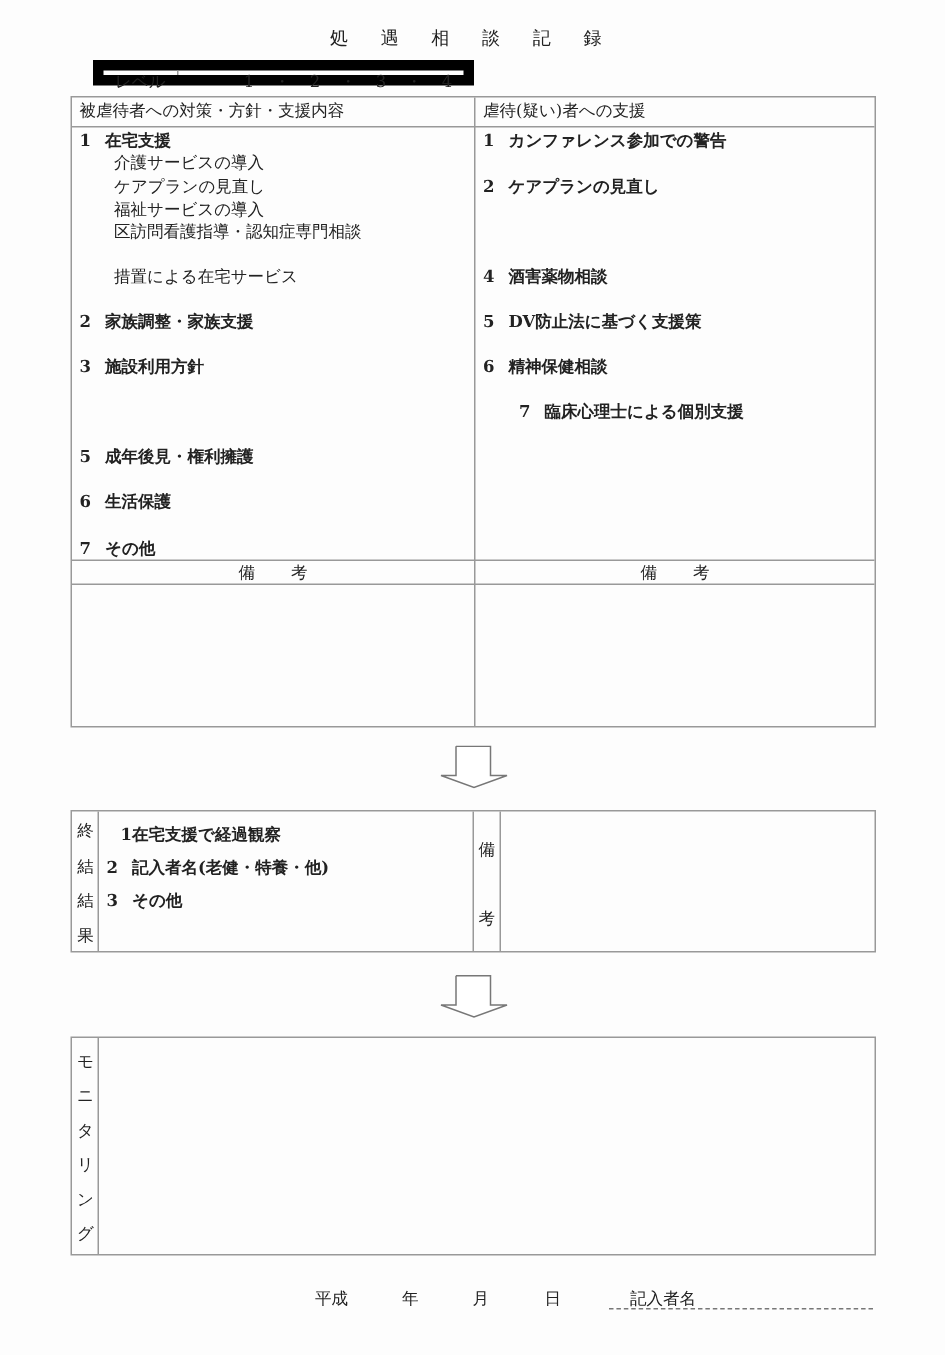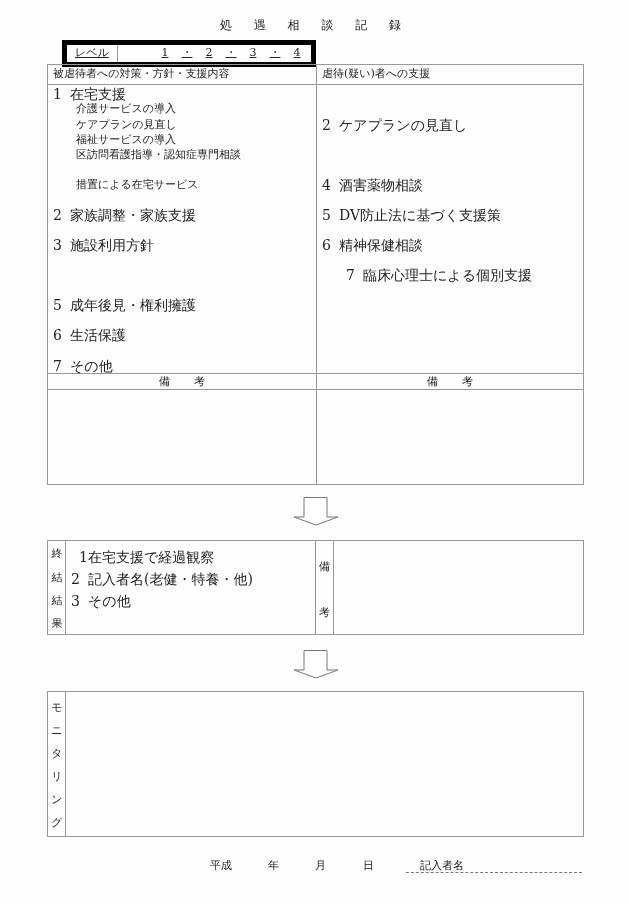--- a/index.html
+++ b/index.html
@@ -1,28 +1,28 @@
 <!DOCTYPE html>
 <html><head>
 <meta charset="utf-8">
 <style>
   html, body { margin:0; padding:0; background:#fdfdfd; }
   body { width:630px; height:903px; position:relative; overflow:hidden;
          font-family:"DejaVu Serif","Liberation Serif",serif; color:#222; font-size:11px; }
   .abs { position:absolute; }
   .title { left:0; width:630px; top:17px; text-align:center; font-size:12px; letter-spacing:9px; }
-  .level-box { left:62px; top:40px; width:254px; height:27px; border:5px solid #000000; box-sizing:border-box; display:flex;text-decoration:underline; }
+  .level-box { left:62px; top:40px; width:254px; height:17px; border:7px solid #000000; box-sizing:border-box; display:flex; }
   .level-label { width:50px; border-right:1px solid #999; text-align:center; line-height:15px; font-size:11px; }
   .level-options { flex:1; display:flex; padding-left:36px; line-height:15px; gap:0; }
   .level-options span { width:22px; text-align:center; }
   .table-main { left:47px; top:64px; width:537px; height:421px; border:1px solid #999; box-sizing:border-box; }
   .vdiv { position:absolute; width:0; border-left:1px solid #999; }
   .hdiv { position:absolute; height:0; border-top:1px solid #999; }
   .cell-head { position:absolute; font-size:11px; line-height:18px; }
-  .item { position:absolute; font-size:14px; white-space:nowrap; }
+  .item { position:absolute; font-size:11px; white-space:nowrap;font-weight:bold; }
   .item .num { display:inline-block; width:17px; }
   .sub { position:absolute; font-size:11px; white-space:nowrap; }
   .remark-head { position:absolute; text-align:center; font-size:11px; letter-spacing:24px; line-height:15px; }
   .arrow { position:absolute; }
   .box { position:absolute; border:1px solid #999; box-sizing:border-box; }
   .vert-label { position:absolute; font-size:11px; text-align:center; }
   .footer { position:absolute; top:858px; font-size:11px; }
   .signer { position:absolute; top:858px; left:406px; width:176px; font-size:11px; border-bottom:1px dashed #777; height:14px; }
 </style>
 </head>
@@ -57,20 +57,21 @@
   <div class="sub" style="left:28px; top:52px;">ケアプランの見直し</div>
   <div class="sub" style="left:28px; top:67px;">福祉サービスの導入</div>
   <div class="sub" style="left:28px; top:82px;">区訪問看護指導・認知症専門相談</div>
   <div class="sub" style="left:28px; top:112px;">措置による在宅サービス</div>
   <div class="item" style="left:5px; top:142px;"><span class="num">2</span><span>家族調整・家族支援</span></div>
   <div class="item" style="left:5px; top:172px;"><span class="num">3</span><span>施設利用方針</span></div>
   <div class="item" style="left:5px; top:232px;"><span class="num">5</span><span>成年後見・権利擁護</span></div>
   <div class="item" style="left:5px; top:262px;"><span class="num">6</span><span>生活保護</span></div>
   <div class="item" style="left:5px; top:293px;"><span class="num">7</span><span>その他</span></div>
 
+  <div class="item" style="left:274px; top:21px;"><span class="num">1</span><span>カンファレンス参加での警告</span></div>
   <div class="item" style="left:274px; top:52px;"><span class="num">2</span><span>ケアプランの見直し</span></div>
   <div class="item" style="left:274px; top:112px;"><span class="num">4</span><span>酒害薬物相談</span></div>
   <div class="item" style="left:274px; top:142px;"><span class="num">5</span><span>DV防止法に基づく支援策</span></div>
   <div class="item" style="left:274px; top:172px;"><span class="num">6</span><span>精神保健相談</span></div>
   <div class="item" style="left:274px; top:202px;margin-left:24px;"><span class="num">7</span><span>臨床心理士による個別支援</span></div>
 
   <div class="remark-head" style="left:0; top:309px; width:268px; padding-left:24px; box-sizing:border-box;">備考</div>
   <div class="remark-head" style="left:269px; top:309px; width:266px; padding-left:24px; box-sizing:border-box;">備考</div>
   <div class="abs" style="left:0; top:325px; width:268px; height:94px;"></div>
   <div class="abs" style="left:269px; top:325px; width:266px; height:94px;"></div>

